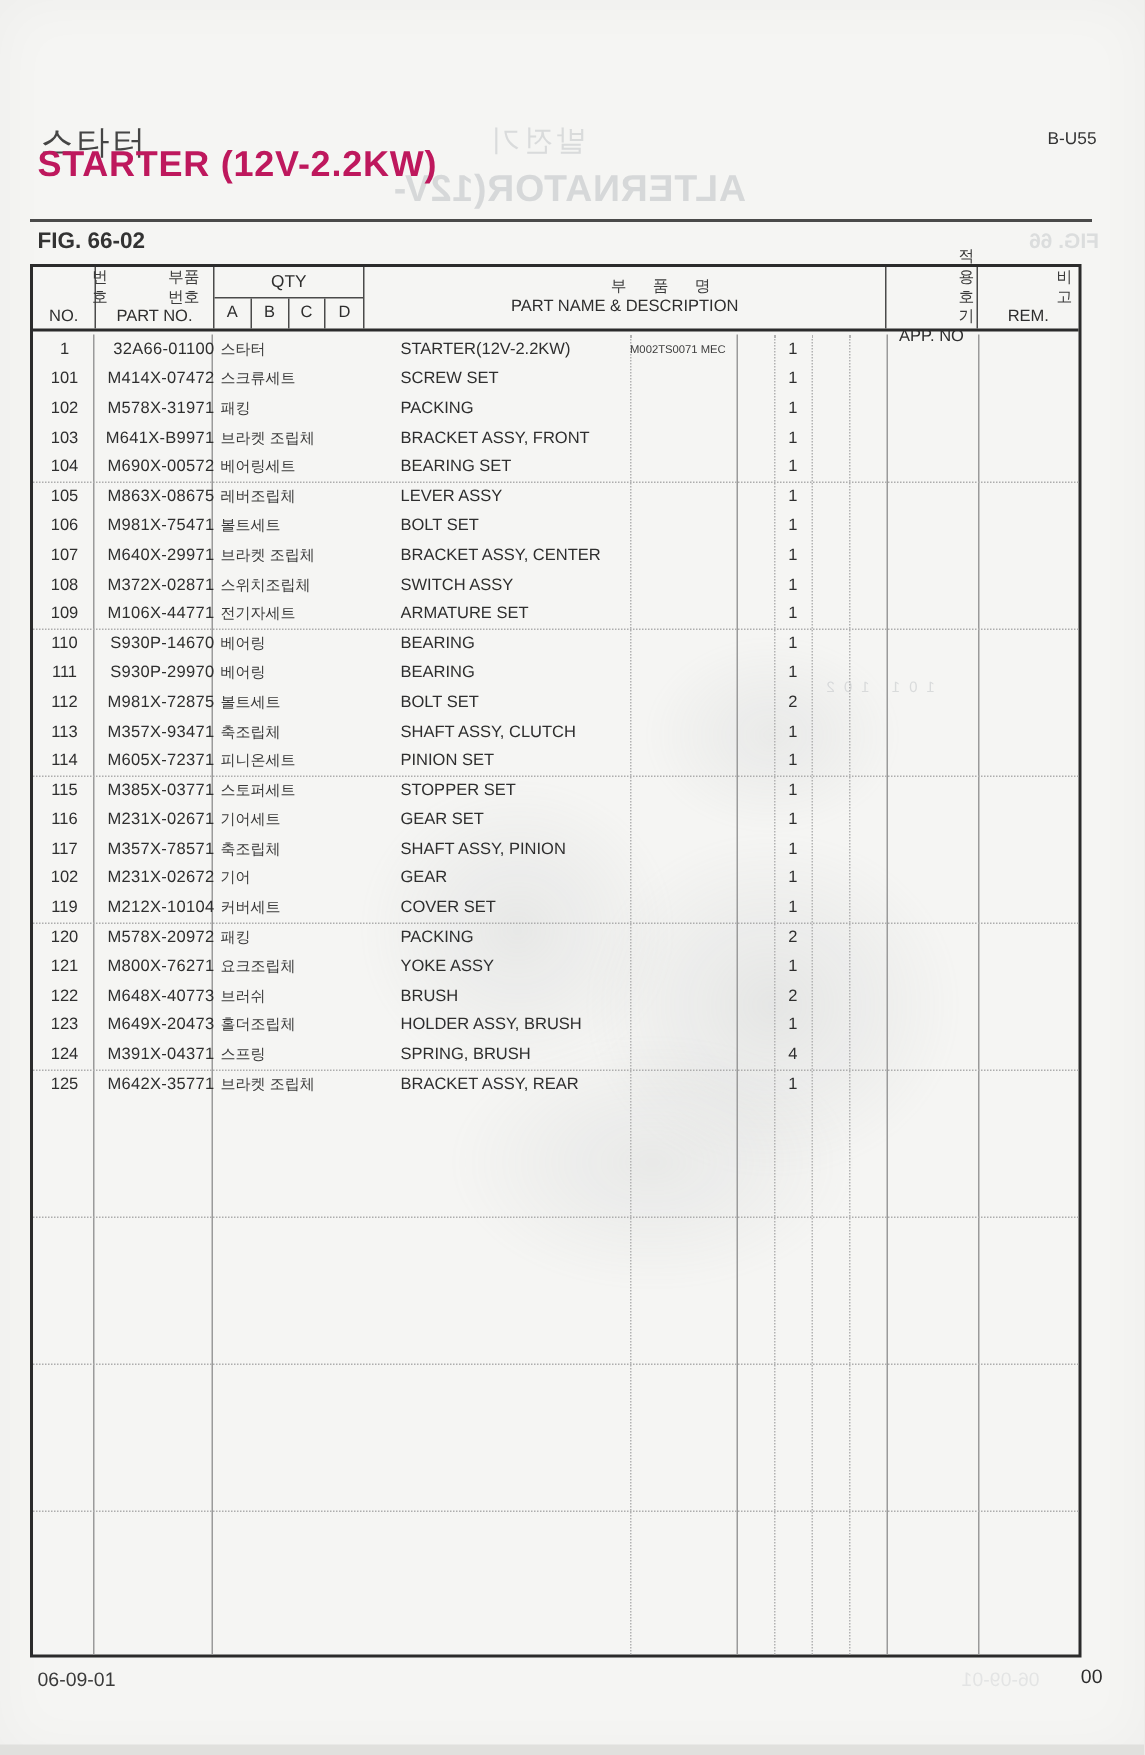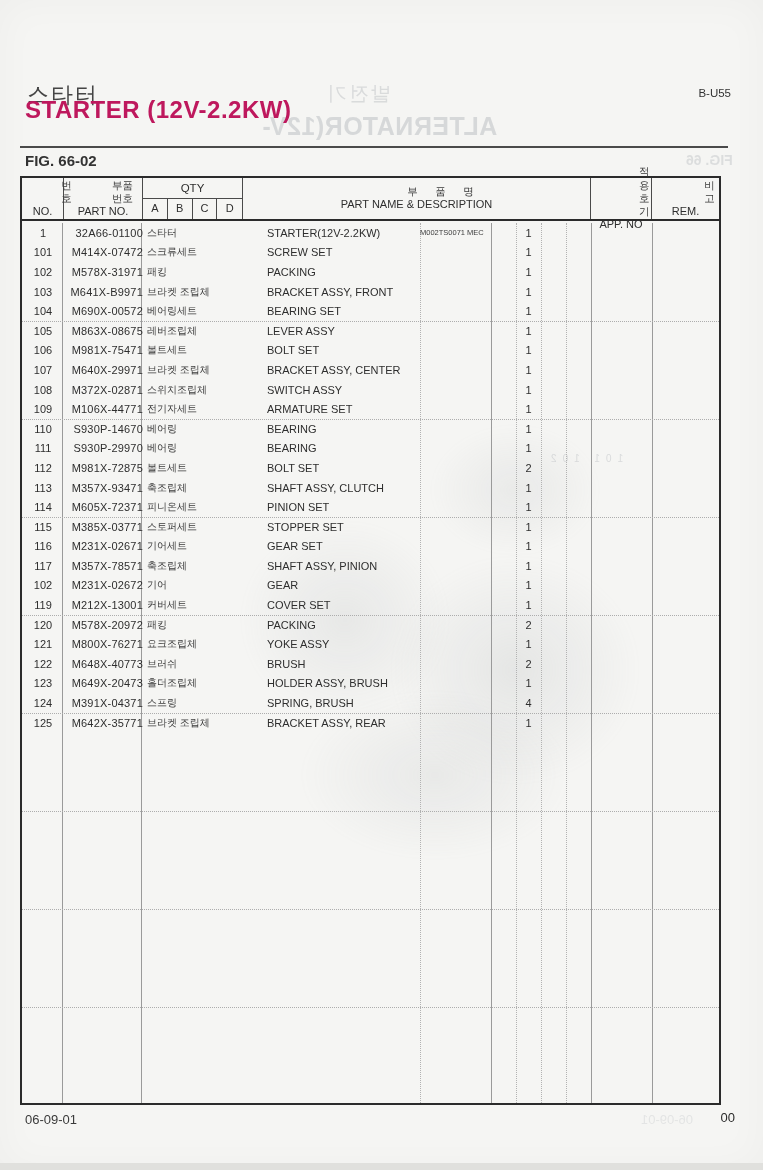--- a/index.html
+++ b/index.html
@@ -386,21 +386,21 @@
       <div class="c c-note"></div>
       <div class="c c-qa"></div>
       <div class="c c-qb">1</div>
       <div class="c c-qc"></div>
       <div class="c c-qd"></div>
       <div class="c c-app"></div>
       <div class="c c-rem"></div>
     </div>
           <div class="row">
       <div class="c c-no">119</div>
-      <div class="c c-part">M212X-13001</div>
+      <div class="c c-part">M212X-10104</div>
       <div class="c c-nko">커버세트</div>
       <div class="c c-nen">COVER SET</div>
       <div class="c c-note"></div>
       <div class="c c-qa"></div>
       <div class="c c-qb">1</div>
       <div class="c c-qc"></div>
       <div class="c c-qd"></div>
       <div class="c c-app"></div>
       <div class="c c-rem"></div>
     </div>

